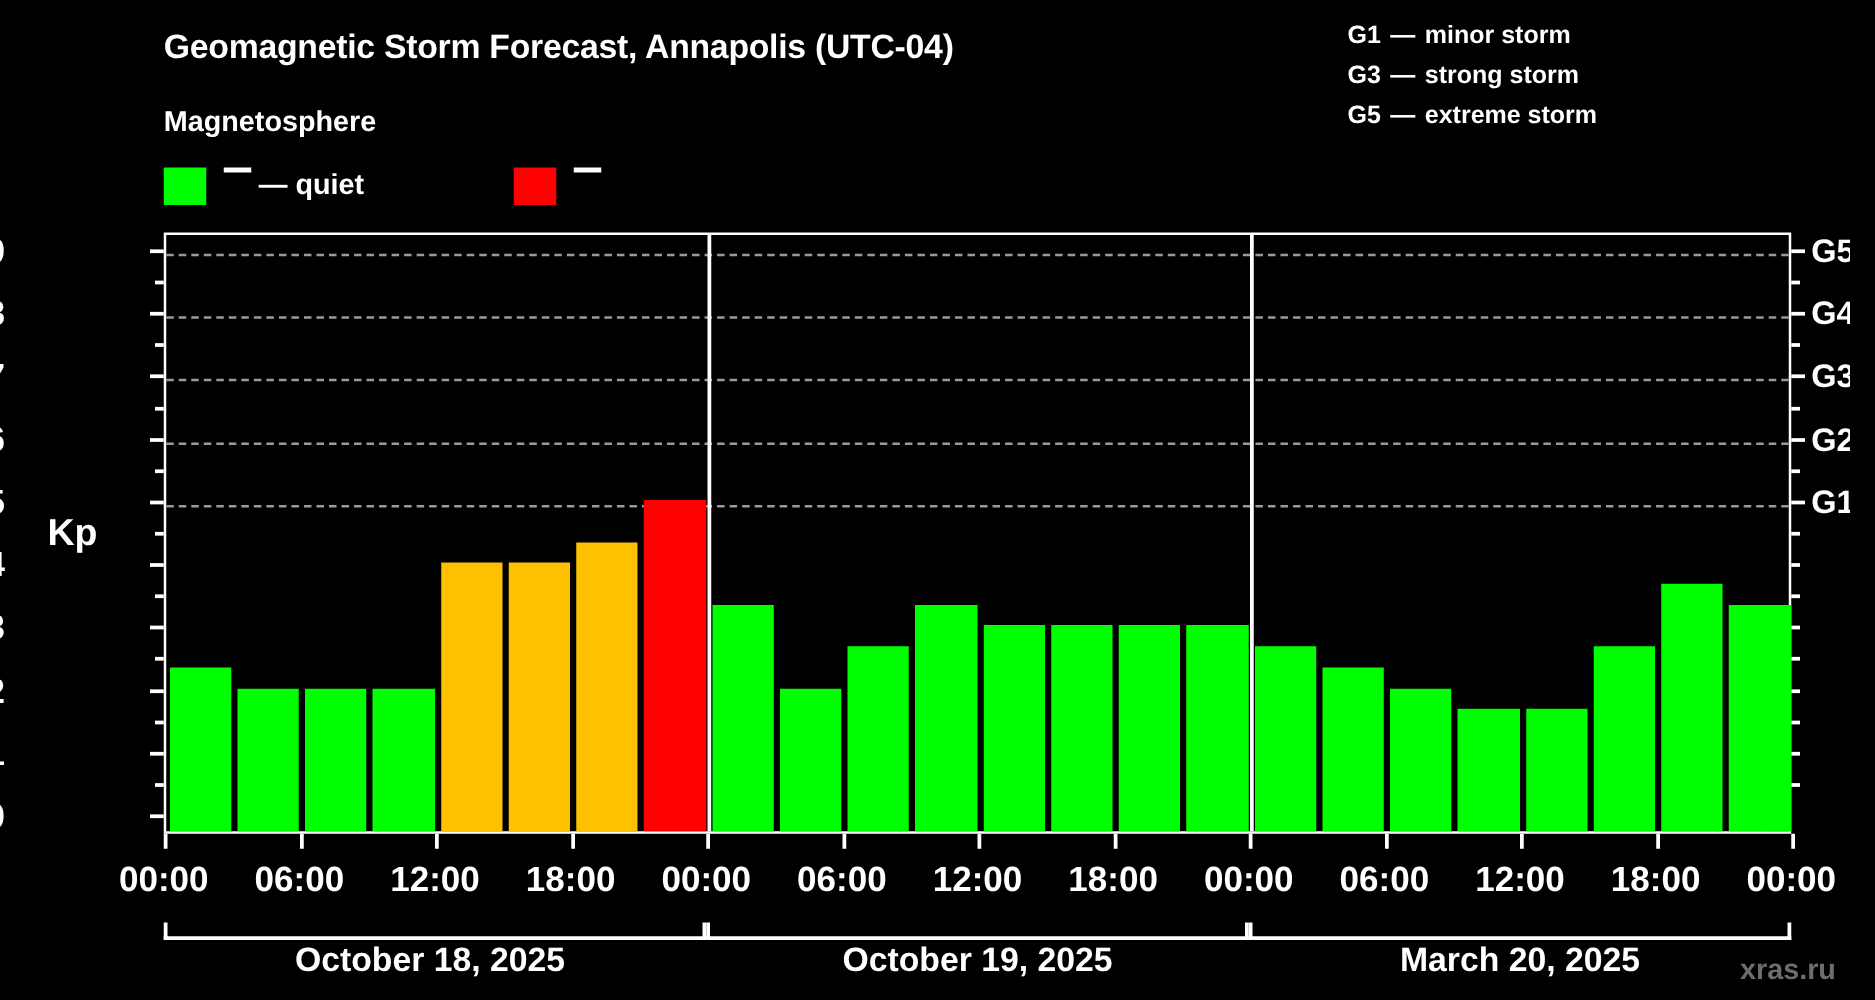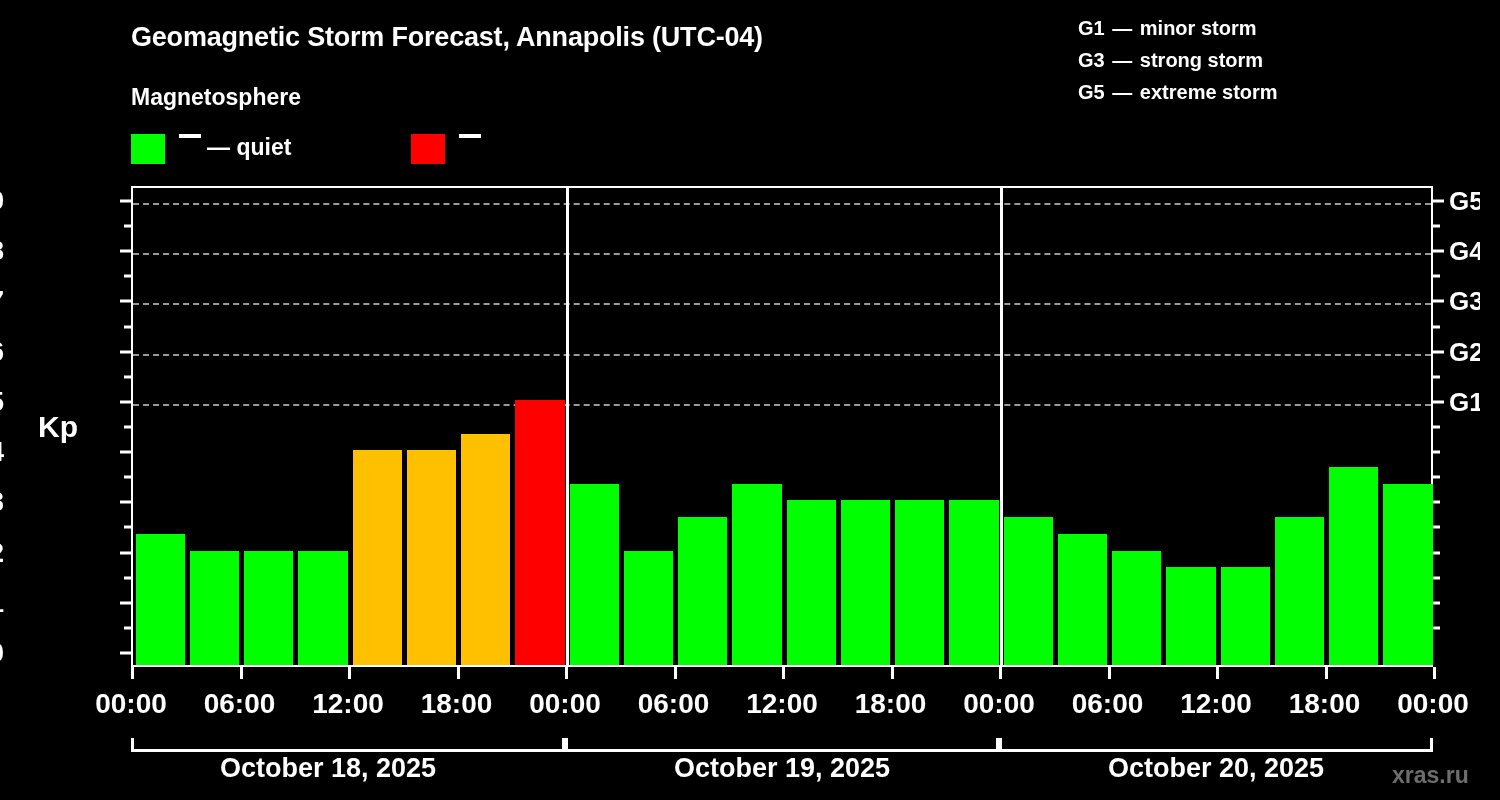--- a/index.html
+++ b/index.html
@@ -342,25 +342,25 @@
       <div class="xtick-label" style="left: 1107.5px;">06:00</div>
       <div class="xtick-mark" style="left: 1216px;"></div>
       <div class="xtick-label" style="left: 1216px;">12:00</div>
       <div class="xtick-mark" style="left: 1324.5px;"></div>
       <div class="xtick-label" style="left: 1324.5px;">18:00</div>
       <div class="xtick-mark" style="left: 1433px;"></div>
       <div class="xtick-label" style="left: 1433px;">00:00</div>
     </div>
   <div id="day-axis">
       <div class="day-bracket" style="left: 131px; width: 434px;"></div>
-      <div class="day-label" style="left: 328px;">October 18, 2025</div>
+      <div class="day-label" style="left: 344px;">October 18, 2025</div>
       <div class="day-bracket" style="left: 565px; width: 434px;"></div>
       <div class="day-label" style="left: 782px;">October 19, 2025</div>
       <div class="day-bracket" style="left: 999px; width: 434px;"></div>
-      <div class="day-label" style="left: 1216px;">October 20, 2025</div>
+      <div class="day-label" style="left: 1216px;">March 20, 2025</div>
     </div>
 
   <div id="plot">
     <div id="plot-inner">
         <div class="gridline" style="top: 215.889px;"></div>
         <div class="gridline" style="top: 165.667px;"></div>
         <div class="gridline" style="top: 115.444px;"></div>
         <div class="gridline" style="top: 65.2222px;"></div>
         <div class="gridline" style="top: 15px;"></div>
         <div class="bar" title="October 18, 2025 00:00-03:00 Kp=2.33" style="left: 2.5px; width: 49.25px; height: 131.018px; background: rgb(0, 255, 0);"></div>

